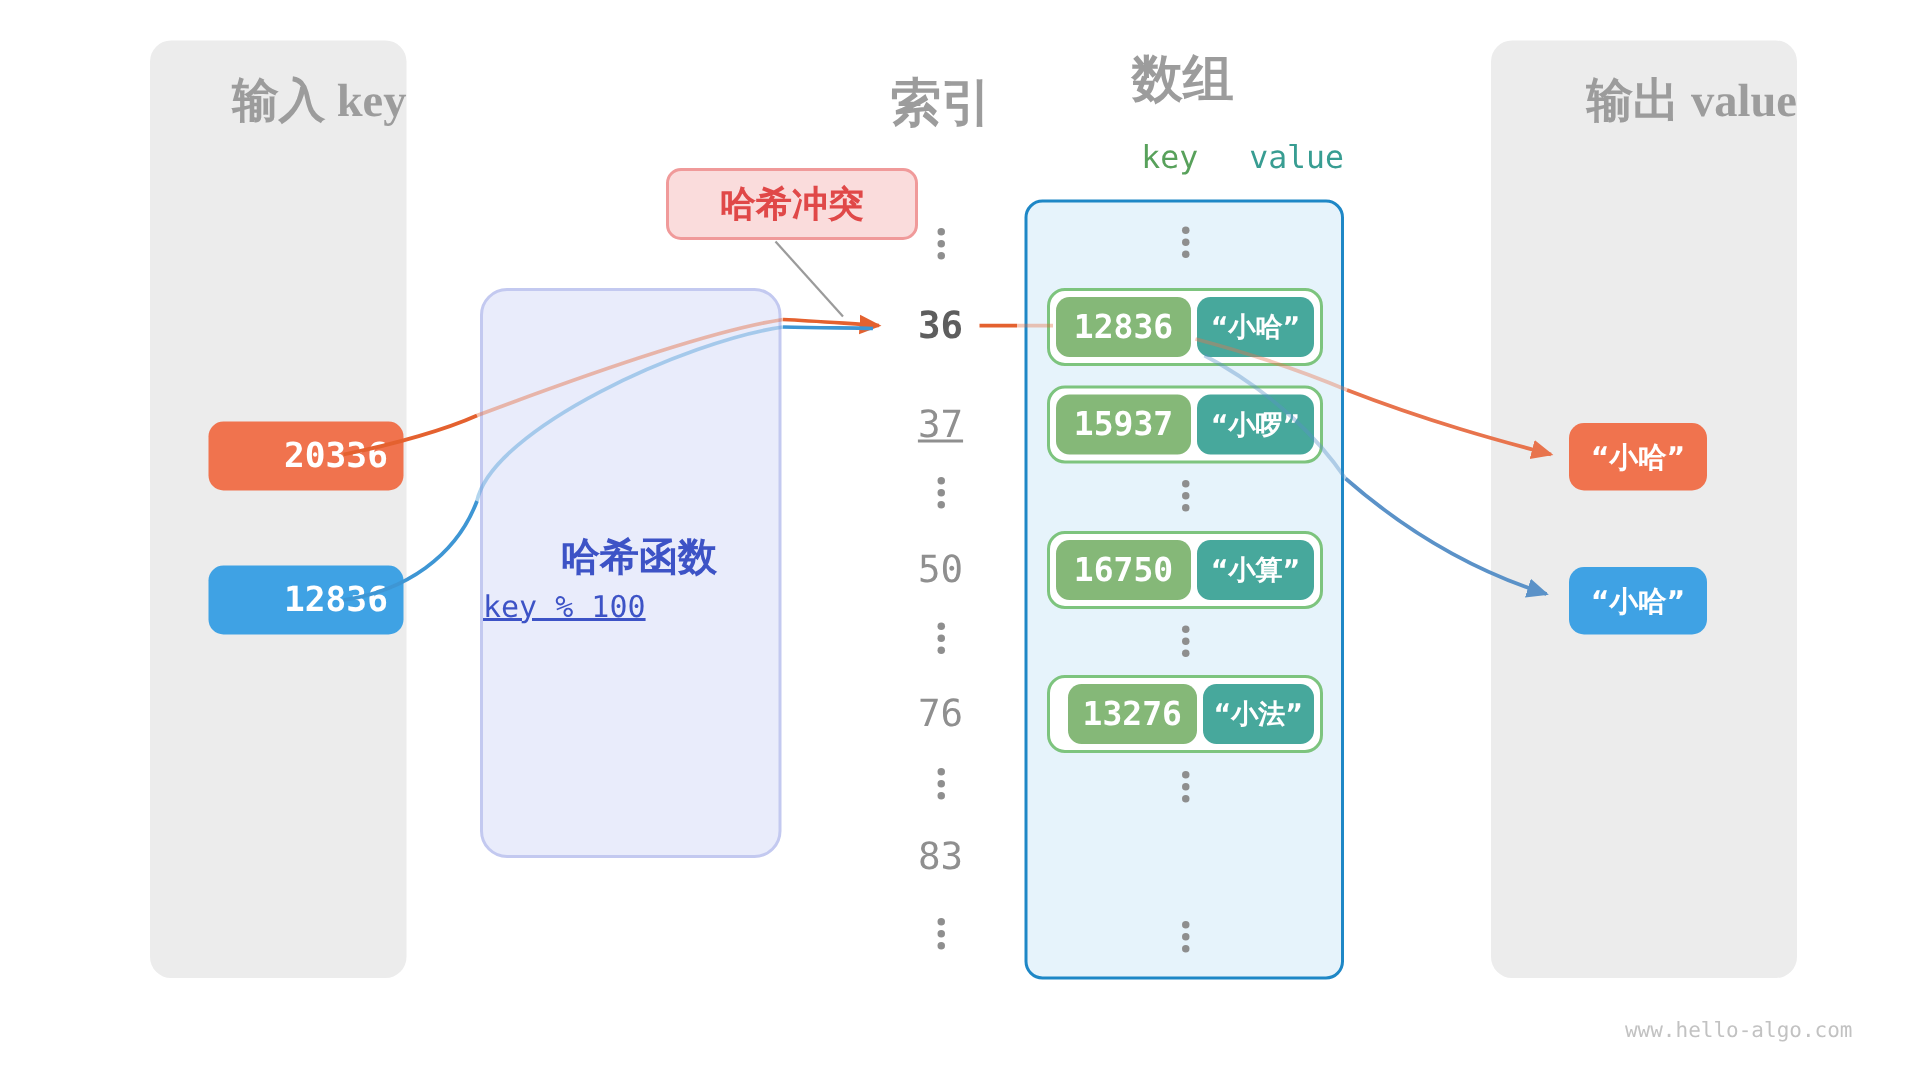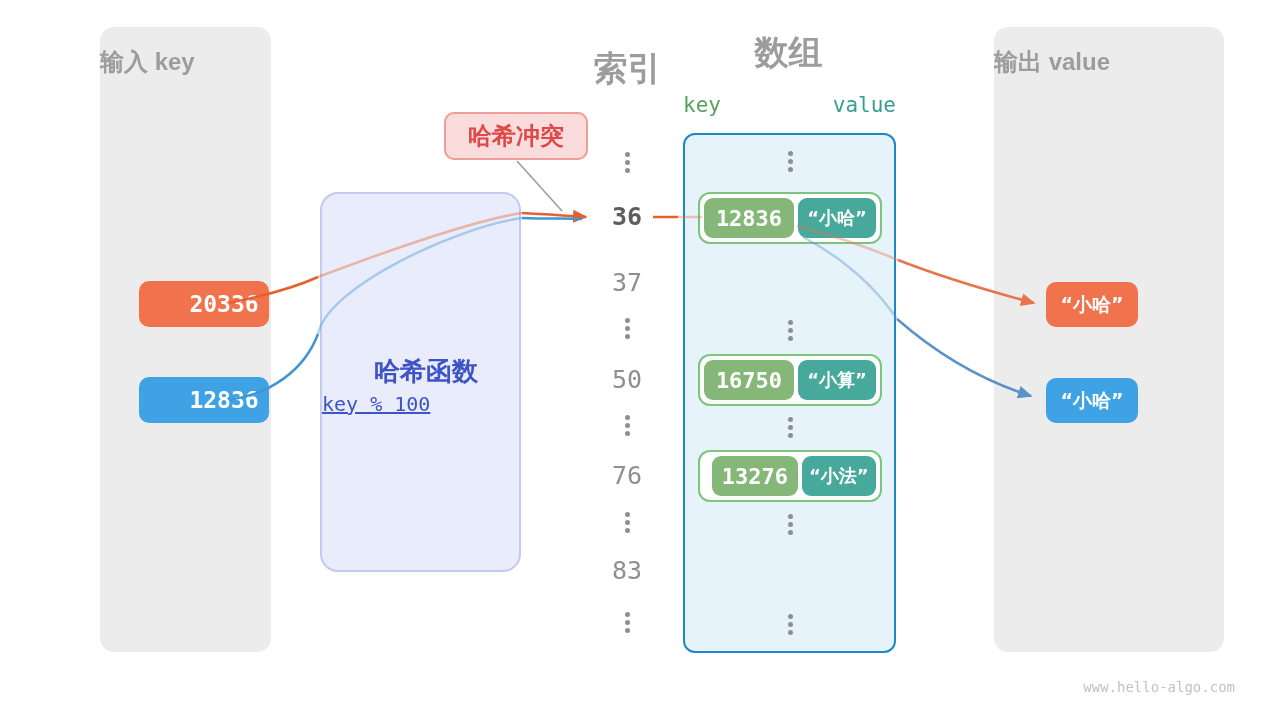--- a/index.html
+++ b/index.html
@@ -14,61 +14,61 @@
     --watermark_gray:#C2C2C2;
   }
   html,body{margin:0;padding:0;background:#fff;}
   #canvas{position:relative;width:1280px;height:720px;background:#ffffff;overflow:hidden;
           font-family:"DejaVu Sans","Liberation Sans",sans-serif;}
   .abs{position:absolute;}
   .mono{font-family:"DejaVu Sans Mono","Liberation Mono",monospace;}
 
   
   .panel{background:var(--panel_gray);border-radius:14px;}
-  .panel-title{position:absolute;left:0;right:0;top:19px;text-align:left;
-    font-weight:bold;font-size:24px;color:var(--heading_gray);
-    font-family:Liberation Sans, sans-serif;}
+  .panel-title{position:absolute;left:0;right:0;top:19px;text-align:right;
+    font-weight:bold;font-size:31px;color:var(--heading_gray);
+    font-family:Liberation Serif, serif;}
 
   
   .col-header{position:absolute;text-align:center;font-weight:bold;font-size:34px;color:var(--heading_gray);}
 
   
   .kbox{position:absolute;width:90px;height:46px;border-radius:10px;color:#fff;
     font-family:"DejaVu Sans Mono","Liberation Mono",monospace;font-weight:bold;font-size:23px;
     display:flex;align-items:center;justify-content:center;padding-left:40px;}
   .obox{position:absolute;width:92px;height:45px;border-radius:10px;color:#fff;
     font-weight:bold;font-size:19px;display:flex;align-items:center;justify-content:center;}
 
   
   #hash-box{left:320px;top:192px;width:201px;height:380px;background:var(--hash_fill);
     border:2px solid var(--hash_border);border-radius:18px;box-sizing:border-box;}
   #hash-title{position:absolute;left:0;right:0;top:160px;text-align:center;
     font-weight:bold;font-size:26px;color:var(--hash_text);padding-left:11px;}
   #hash-formula{position:absolute;left:0;right:0;top:198px;text-align:left;
     font-size:20px;color:var(--hash_text);text-decoration:underline;}
 
   
-  #collision{left:444px;top:112px;width:144px;height:48px;background:var(--collision_fill);
+  #collision{left:444px;top:112px;width:168px;height:48px;background:var(--collision_fill);
     border:2px solid var(--collision_border);border-radius:10px;box-sizing:border-box;
     display:flex;align-items:center;justify-content:center;
     font-weight:bold;font-size:24px;color:var(--collision_text);}
 
   
   .idx-num{position:absolute;left:596px;width:62px;text-align:center;font-size:25px;
     color:var(--index_gray);font-weight:500;}
   .idx-num.hl{color:var(--index_dark);font-weight:bold;}
 
   
   .vdots{position:absolute;width:5px;height:5px;border-radius:50%;background:var(--dots_gray);
     box-shadow:0 -8px 0 var(--dots_gray),0 8px 0 var(--dots_gray);}
 
   
   #array-box{left:683px;top:133px;width:213px;height:520px;background:var(--array_fill);
     border:2.5px solid var(--array_border_blue);border-radius:12px;box-sizing:border-box;}
-  #kv-header{left:683px;top:93px;width:213px;display:flex;justify-content:space-between;gap:34px;
+  #kv-header{left:683px;top:93px;width:213px;display:flex;justify-content:flex-end;gap:34px;
     font-size:21px;font-weight:500;}
   #kv-header .kh{color:#58A15B;}
   #kv-header .vh{color:#389D92;}
   .arr-row{position:absolute;left:13px;width:184px;height:52px;background:#fff;
     border:2px solid var(--row_border_green);border-radius:12px;box-sizing:border-box;
     display:flex;gap:4px;padding:4px;}
   .key-pill{width:90px;border-radius:9px;background:var(--key_green);color:#fff;
     font-weight:bold;font-size:22px;display:flex;align-items:center;justify-content:center;}
   .val-pill{width:78px;border-radius:9px;background:var(--value_teal);color:#fff;
     font-weight:bold;font-size:18px;display:flex;align-items:center;justify-content:center;}
@@ -90,21 +90,21 @@
   <div class="abs" id="hash-box">
     <div id="hash-title">哈希函数</div>
     <div id="hash-formula" class="mono">key % 100</div>
   </div>
 
   <div class="abs" id="collision">哈希冲突</div>
 
   <div class="col-header" style="left:585px;top:46px;width:85px;">索引</div>
   <div class="vdots" style="left:625px;top:160px;"></div>
   <div class="idx-num hl mono" style="top:202px;">36</div>
-  <div class="idx-num mono" style="top:268px;">37</div>
+  <div class="idx-num mono" style="top:268px;text-decoration:underline;">37</div>
   <div class="vdots" style="left:625px;top:326px;"></div>
   <div class="idx-num mono" style="top:365px;">50</div>
   <div class="vdots" style="left:625px;top:423px;"></div>
   <div class="idx-num mono" style="top:461px;">76</div>
   <div class="vdots" style="left:625px;top:520px;"></div>
   <div class="idx-num mono" style="top:556px;">83</div>
   <div class="vdots" style="left:625px;top:620px;"></div>
 
   <div class="col-header" style="left:736px;top:30px;width:105px;">数组</div>
   <div class="abs mono" id="kv-header">
@@ -112,38 +112,42 @@
     <span class="vh">value</span>
   </div>
 
   <div class="abs" id="array-box">
     <div class="vdots" style="left:103px;top:24px;"></div>
 
     <div class="arr-row" style="top:57px;">
       <div class="key-pill mono">12836</div>
       <div class="val-pill">“小哈”</div>
     </div>
+    <div class="arr-row" style="top:122px;">
+      <div class="key-pill mono">15937</div>
+      <div class="val-pill">“小啰”</div>
+    </div>
     <div class="vdots" style="left:103px;top:193px;"></div>
 
     <div class="arr-row" style="top:219px;">
       <div class="key-pill mono">16750</div>
       <div class="val-pill">“小算”</div>
     </div>
     <div class="vdots" style="left:103px;top:290px;"></div>
 
     <div class="arr-row" style="top:315px;padding-left:12px;">
       <div class="key-pill mono">13276</div>
       <div class="val-pill">“小法”</div>
     </div>
     <div class="vdots" style="left:103px;top:387px;"></div>
 
     <div class="vdots" style="left:103px;top:487px;"></div>
   </div>
 
-  <div class="abs panel" style="left:994px;top:27px;width:230px;height:625px;">
+  <div class="abs panel" style="left:994px;top:27px;width:204px;height:625px;">
     <div class="panel-title">输出 value</div>
   </div>
   <div class="obox" style="left:1046px;top:282px;background:var(--orange);">“小哈”</div>
   <div class="obox" style="left:1046px;top:378px;background:var(--blue);">“小哈”</div>
 
   <svg id="arrows" width="1280" height="720">
     <defs>
       <marker id="ah-orange" viewBox="0 0 10 10" refX="8" refY="5" markerWidth="6.5" markerHeight="6.5" orient="auto">
         <path d="M0,1 L9,5 L0,9 z" fill="var(--arrow_orange)"></path>
       </marker>

